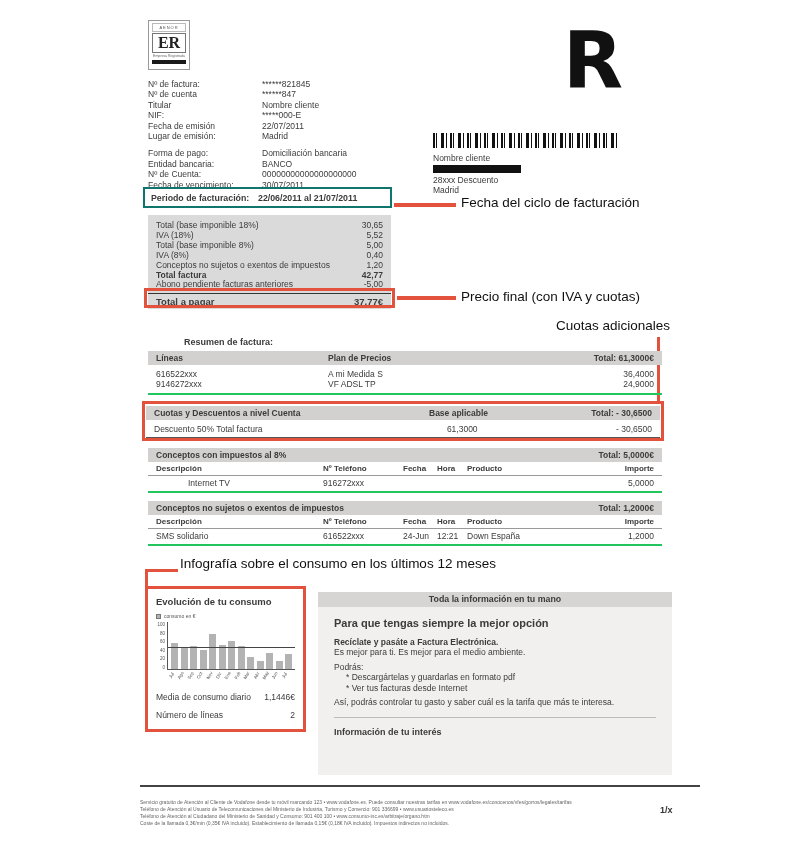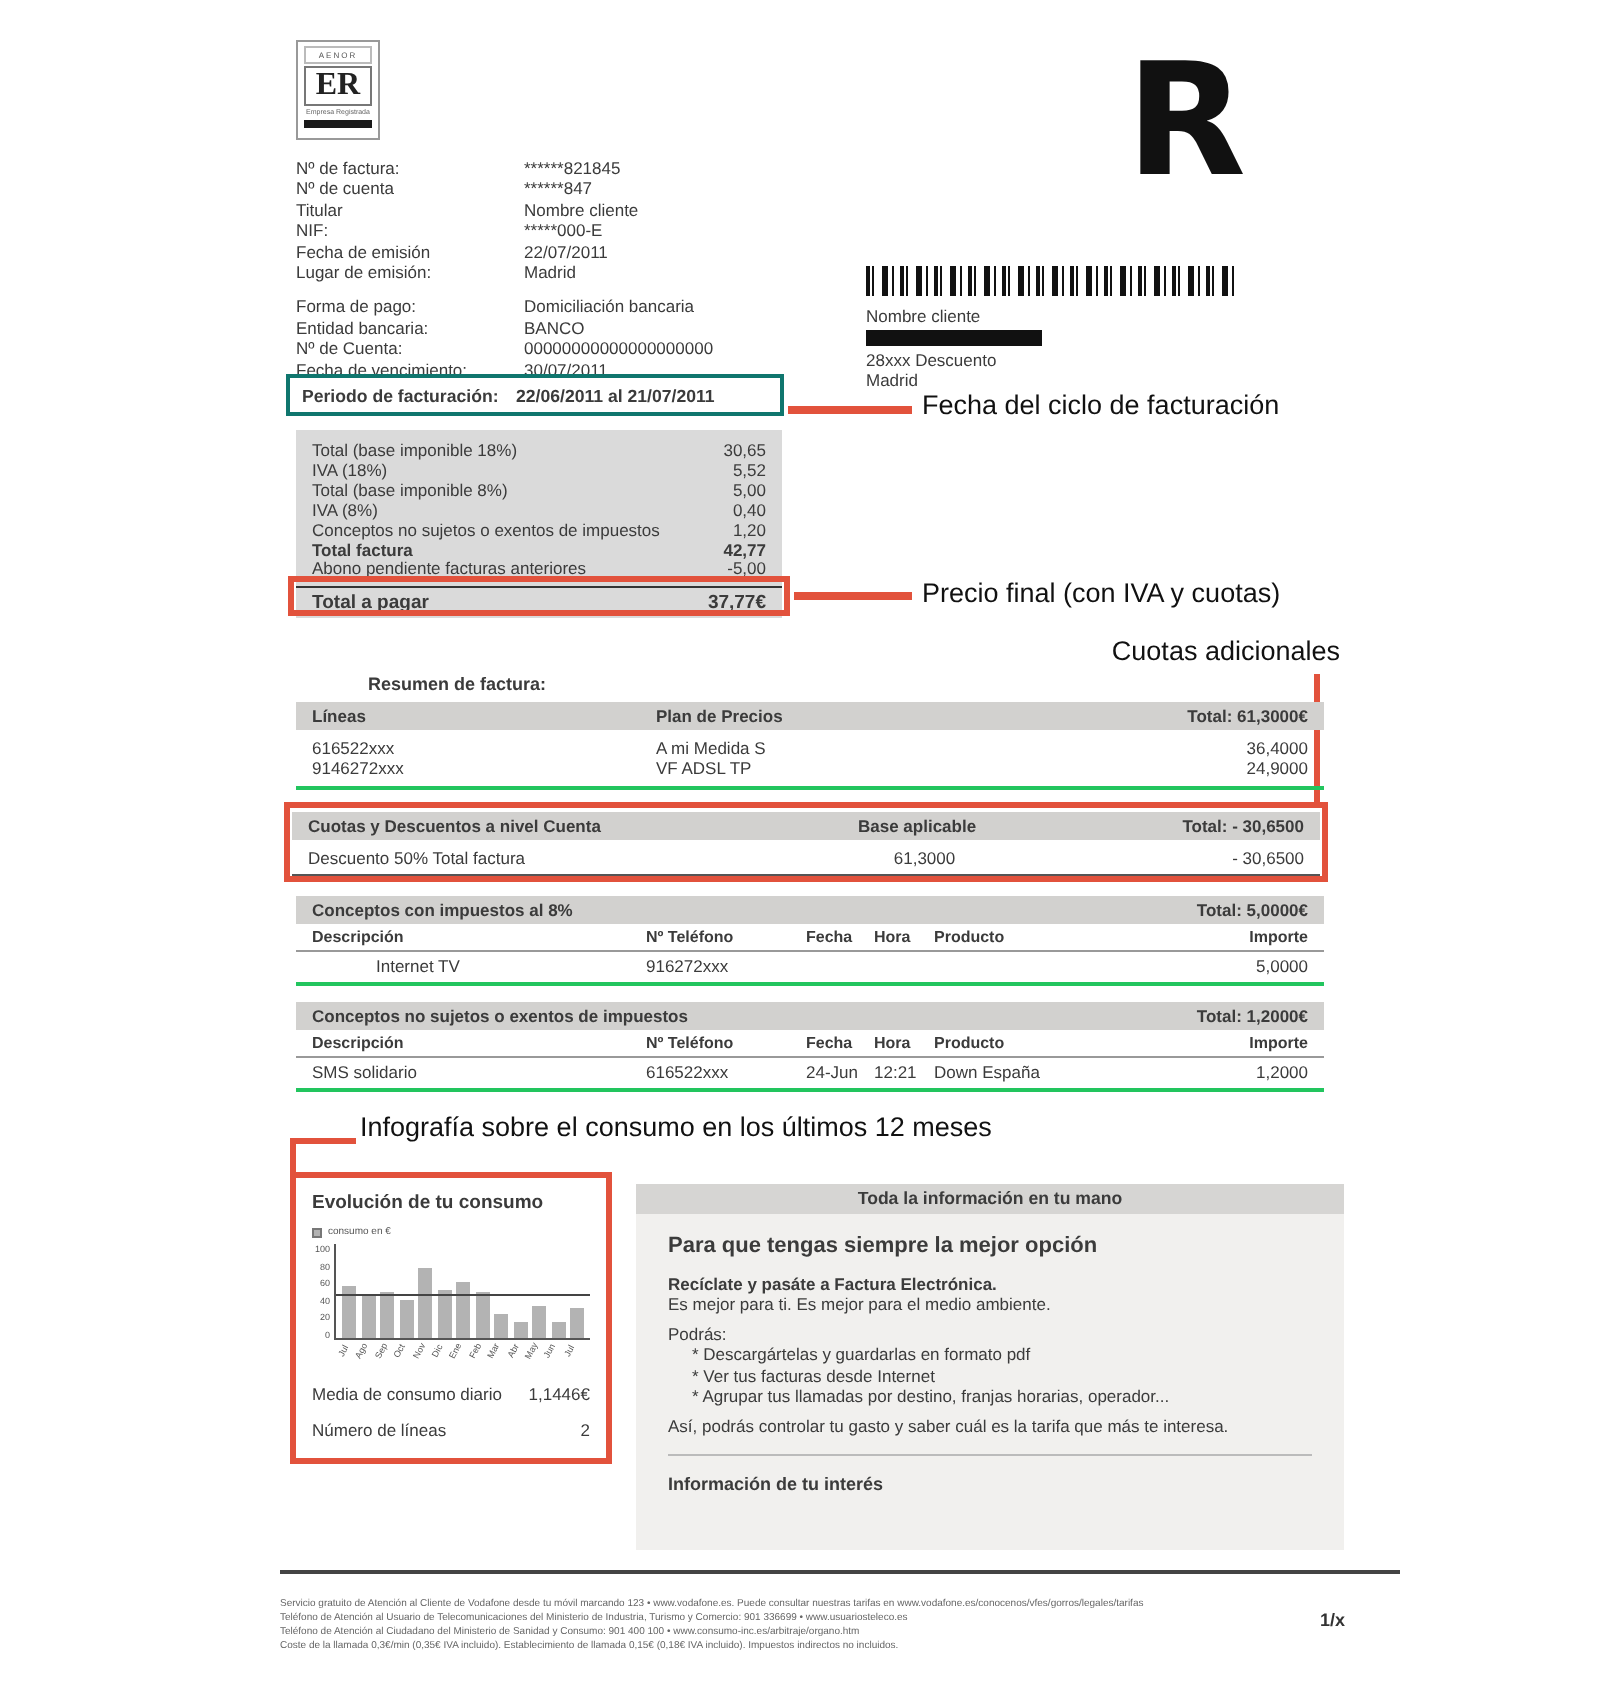--- a/index.html
+++ b/index.html
@@ -387,21 +387,20 @@
   <div class="abs info-panel">
     <div class="phead">Toda la información en tu mano</div>
     <div class="body">
       <div class="h1">Para que tengas siempre la mejor opción</div>
       <div class="b">Recíclate y pasáte a Factura Electrónica.</div>
       <div>Es mejor para ti. Es mejor para el medio ambiente.</div>
       <div class="mt">Podrás:</div>
       <div class="bullets">
         <div>* Descargártelas y guardarlas en formato pdf</div>
         <div>* Ver tus facturas desde Internet</div>
-        <div>* Agrupar tus llamadas por destino, franjas horarias, operador...</div>
       </div>
       <div class="mt">Así, podrás controlar tu gasto y saber cuál es la tarifa que más te interesa.</div>
       <div class="divider"></div>
       <div class="h2">Información de tu interés</div>
     </div>
   </div>
 
   <div class="abs foot-line"></div>
   <div class="abs footer">
     <div>Servicio gratuito de Atención al Cliente de Vodafone desde tu móvil marcando 123 • www.vodafone.es. Puede consultar nuestras tarifas en www.vodafone.es/conocenos/vfes/gorros/legales/tarifas</div>

